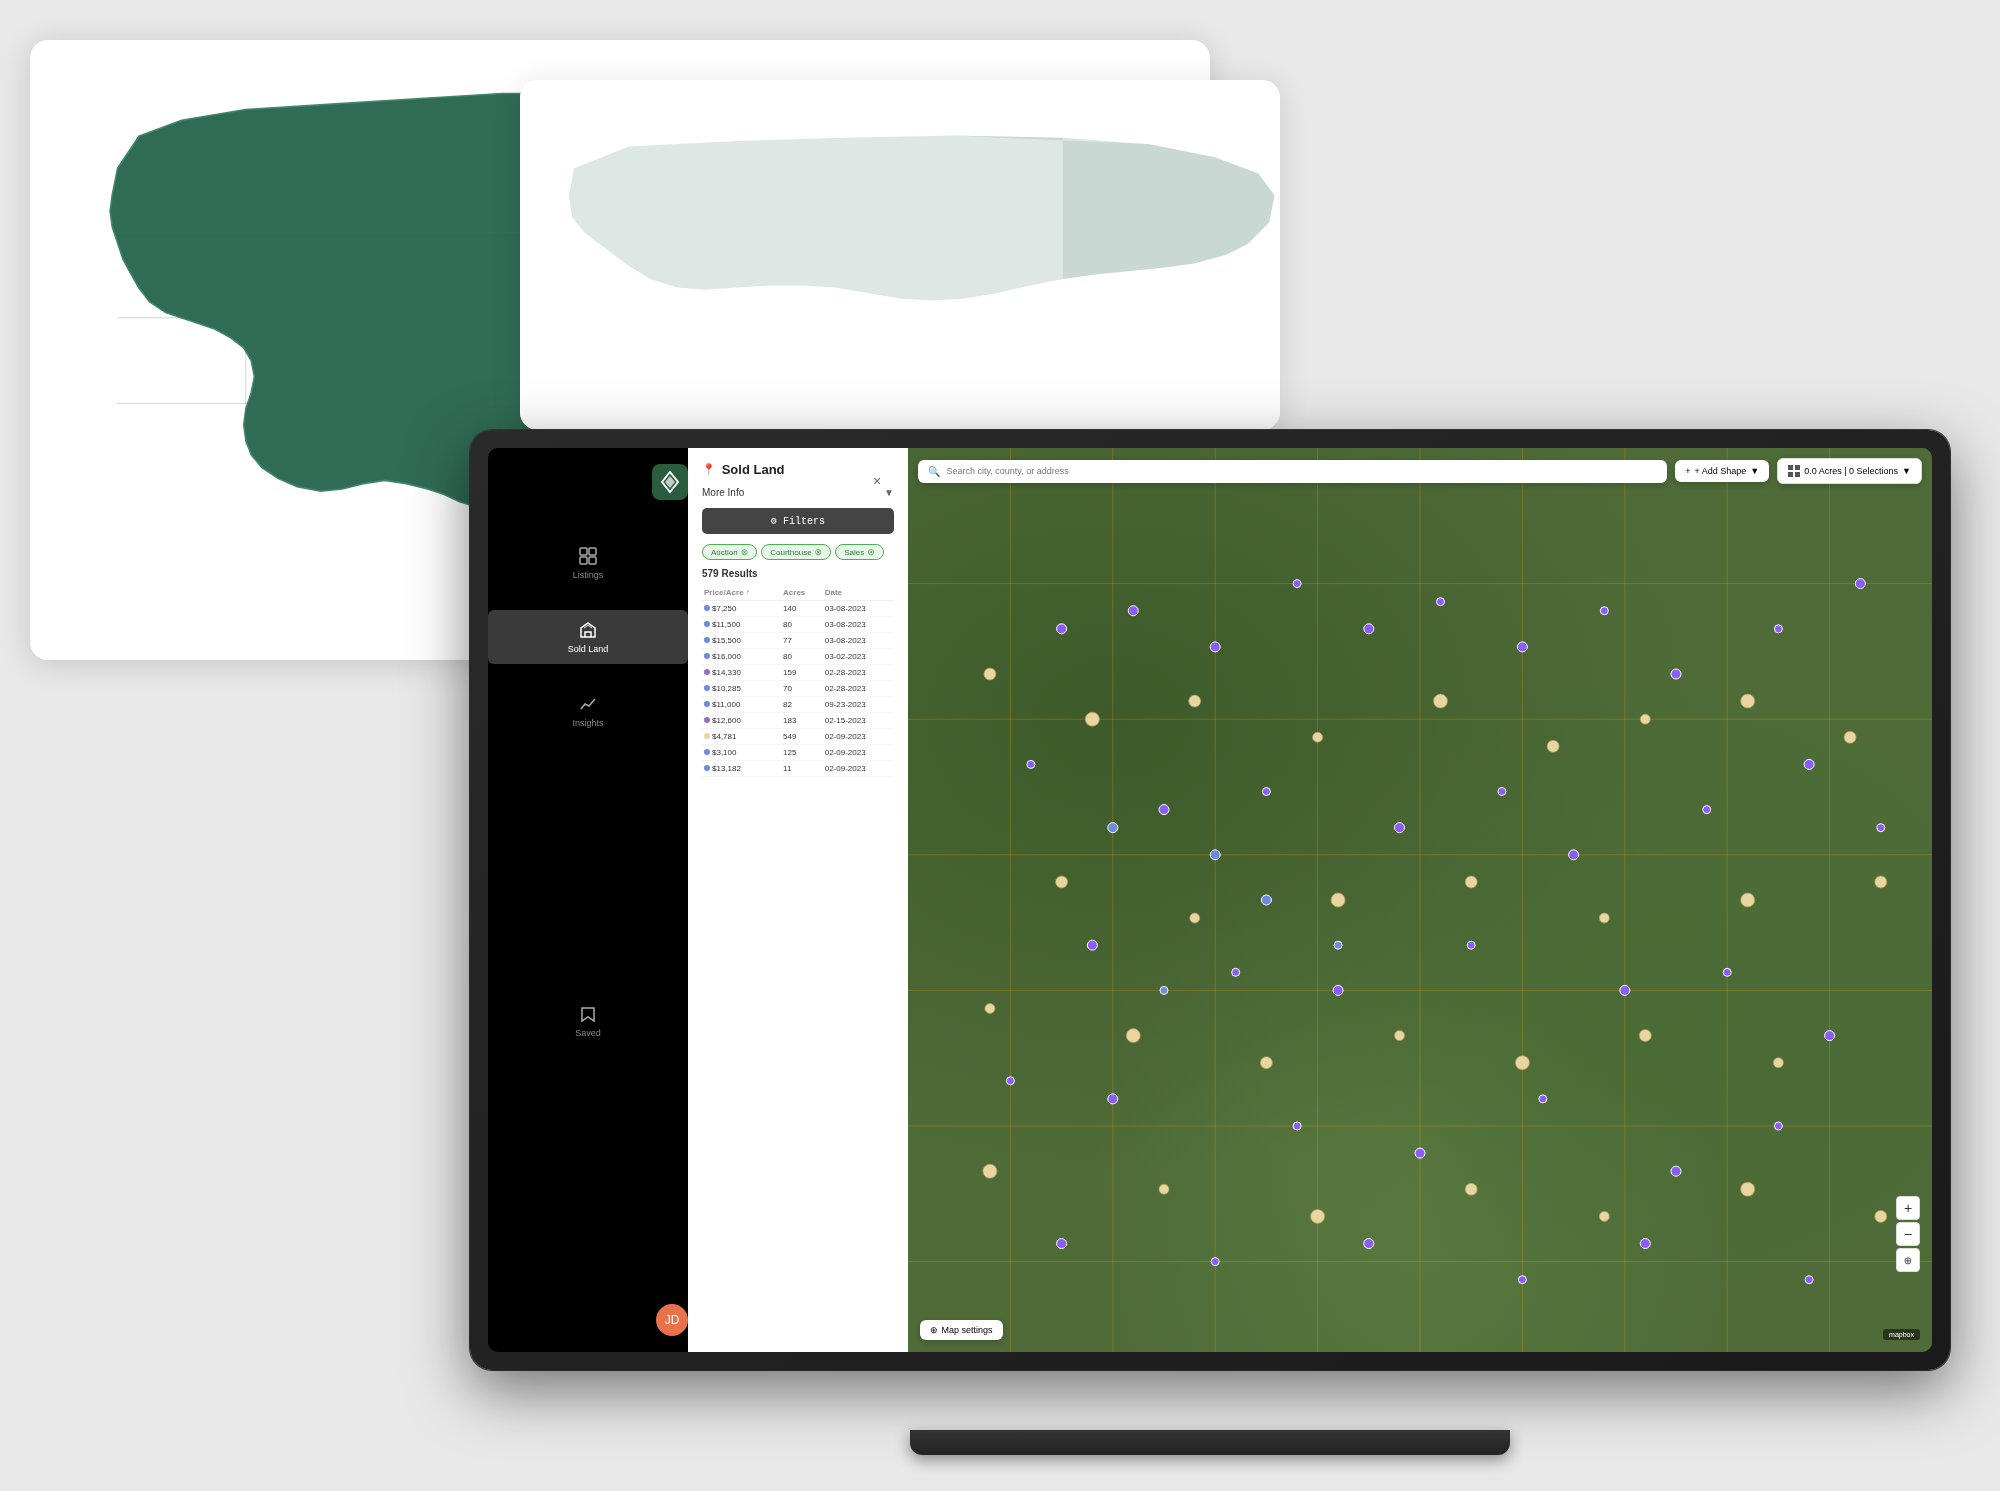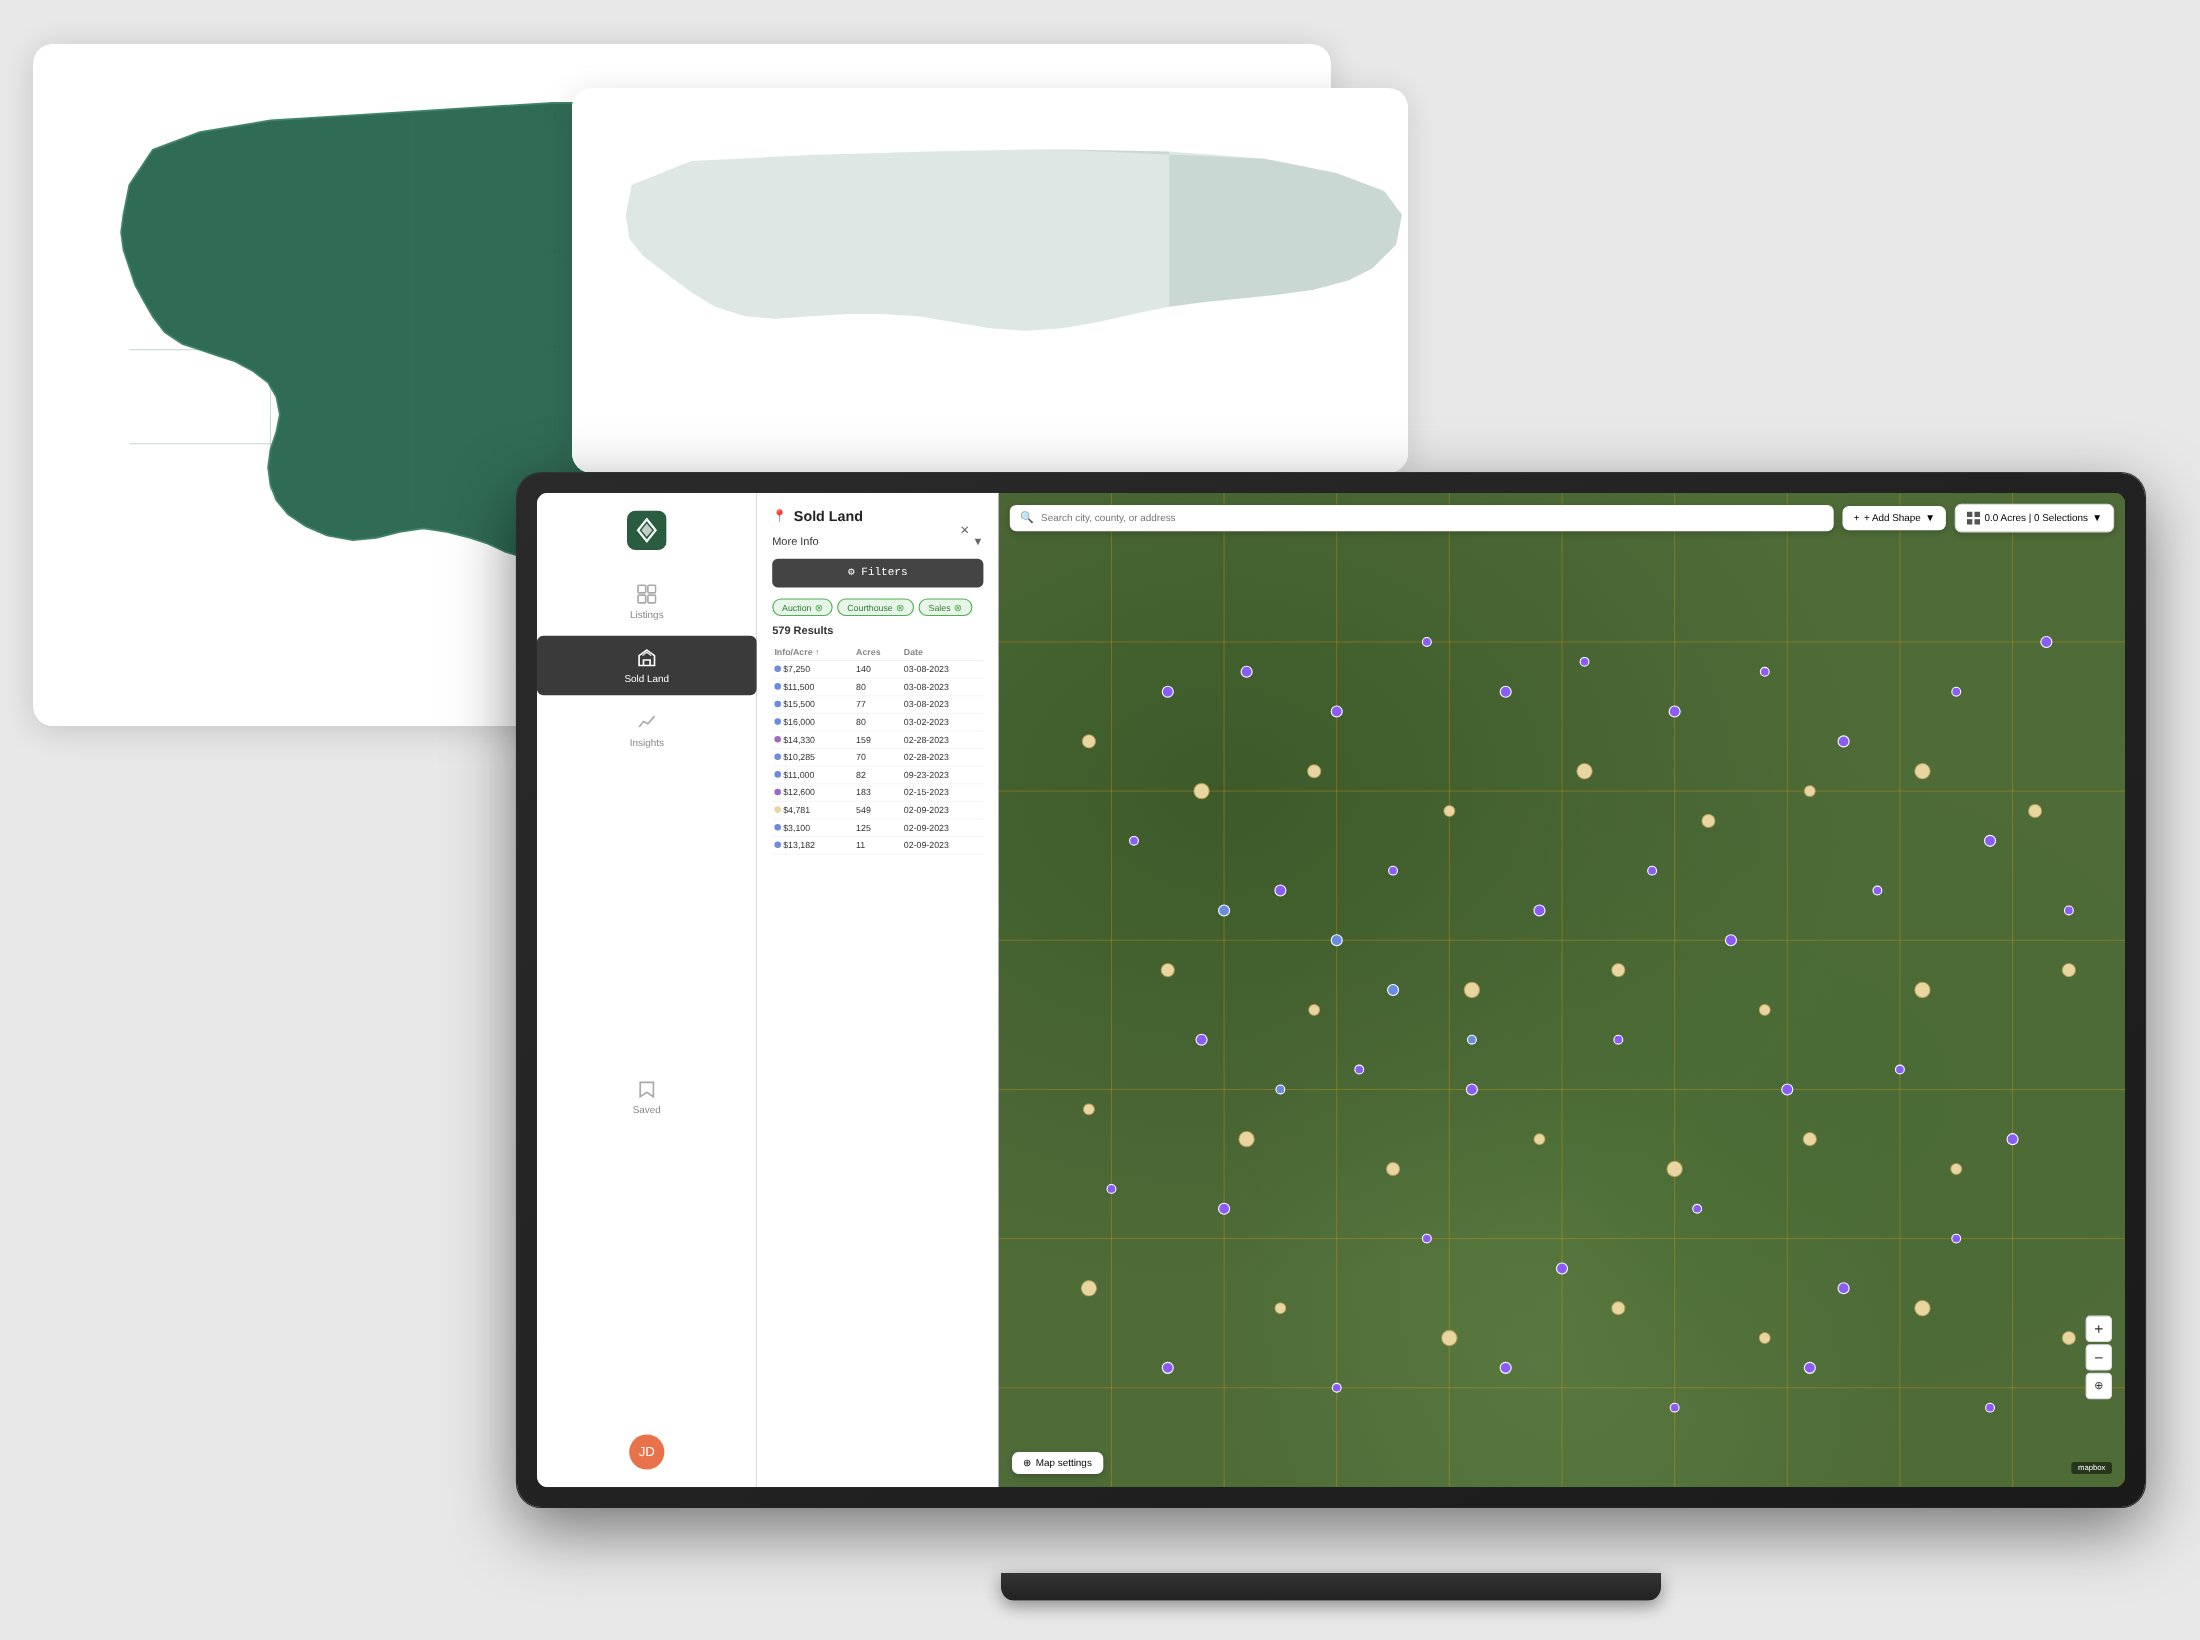--- a/index.html
+++ b/index.html
@@ -78,27 +78,27 @@
       background: #1a1a1a;
       border-radius: 10px;
       overflow: hidden;
       position: relative;
       display: flex;
     }
 
     
     .sidebar-panel {
       width: 200px;
-      background: #ffffff;
+      background: #000000;
       height: 100%;
       display: flex;
       flex-direction: column;
-      align-items: center;
+      align-items: flex-end;
       padding: 16px 0;
-      gap: 4px;
+      gap: 20px;
       flex-shrink: 0;
     }
 
     .sidebar-logo {
       width: 36px;
       height: 36px;
       margin-bottom: 16px;
     }
 
     .sidebar-item {
@@ -551,21 +551,21 @@
               <span>Sales</span>
               <span class="filter-tag-x">⊗</span>
             </div>
           </div>
 
           <div class="results-count">579 Results</div>
 
           <table class="results-table">
             <thead>
               <tr>
-                <th style="cursor:pointer;">Info/Acre ↑</th>
+                <th style="cursor:pointer;">Price/Acre ↑</th>
                 <th style="cursor:pointer;">Acres</th>
                 <th style="cursor:pointer;">Date</th>
               </tr>
             </thead>
             <tbody id="results-tbody">
             <tr>
     <td>
       <span class="dot dot-blue"></span>$7,250
     </td>
     <td>140</td>

